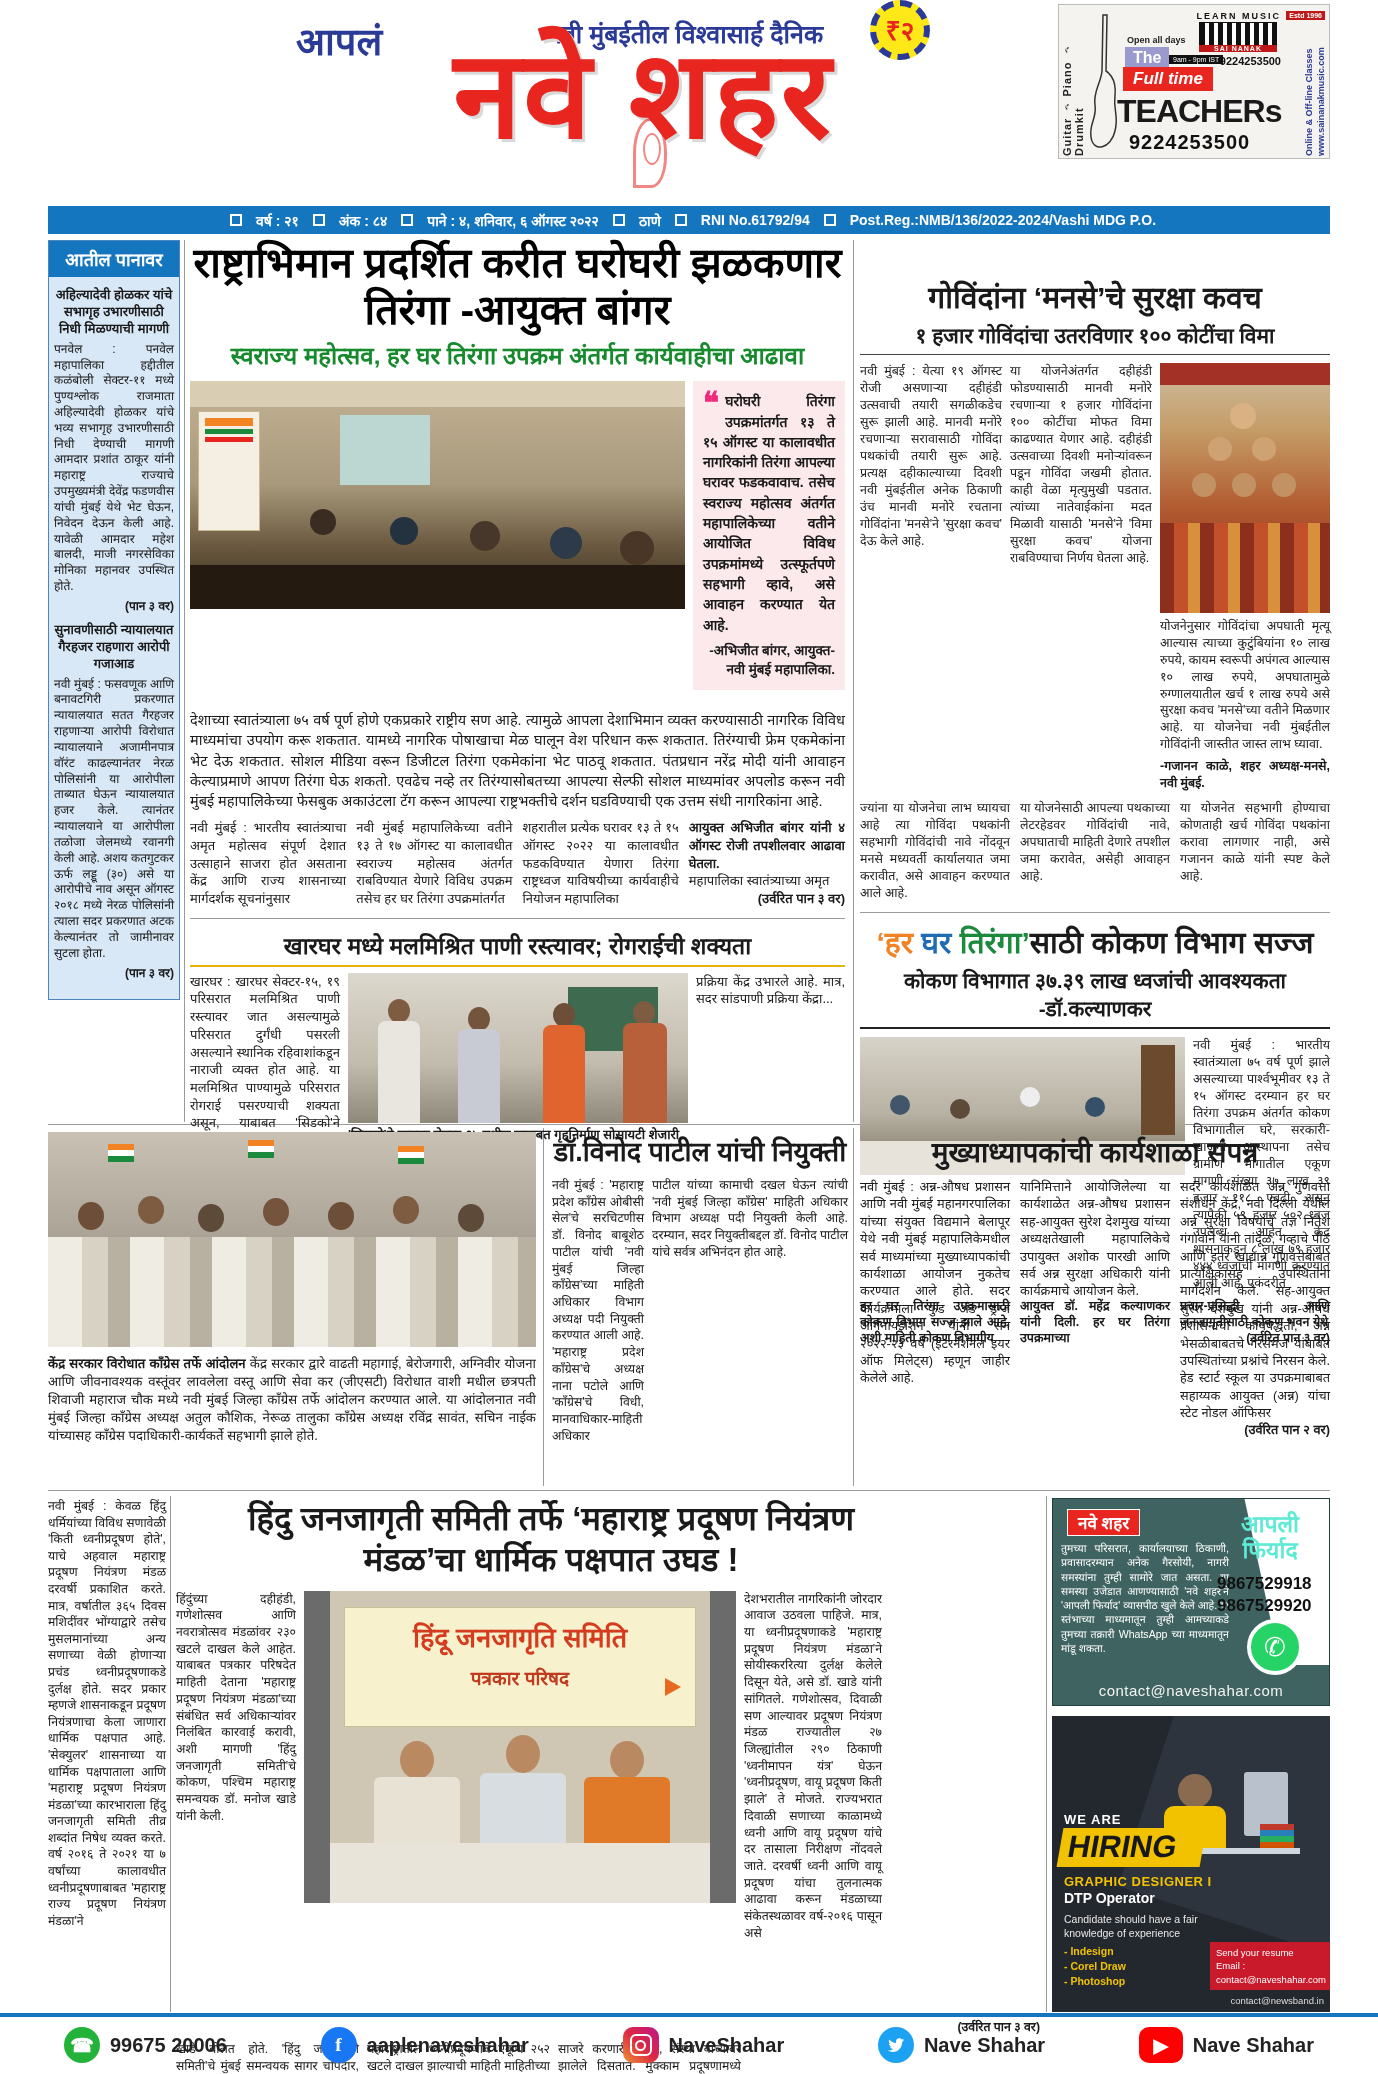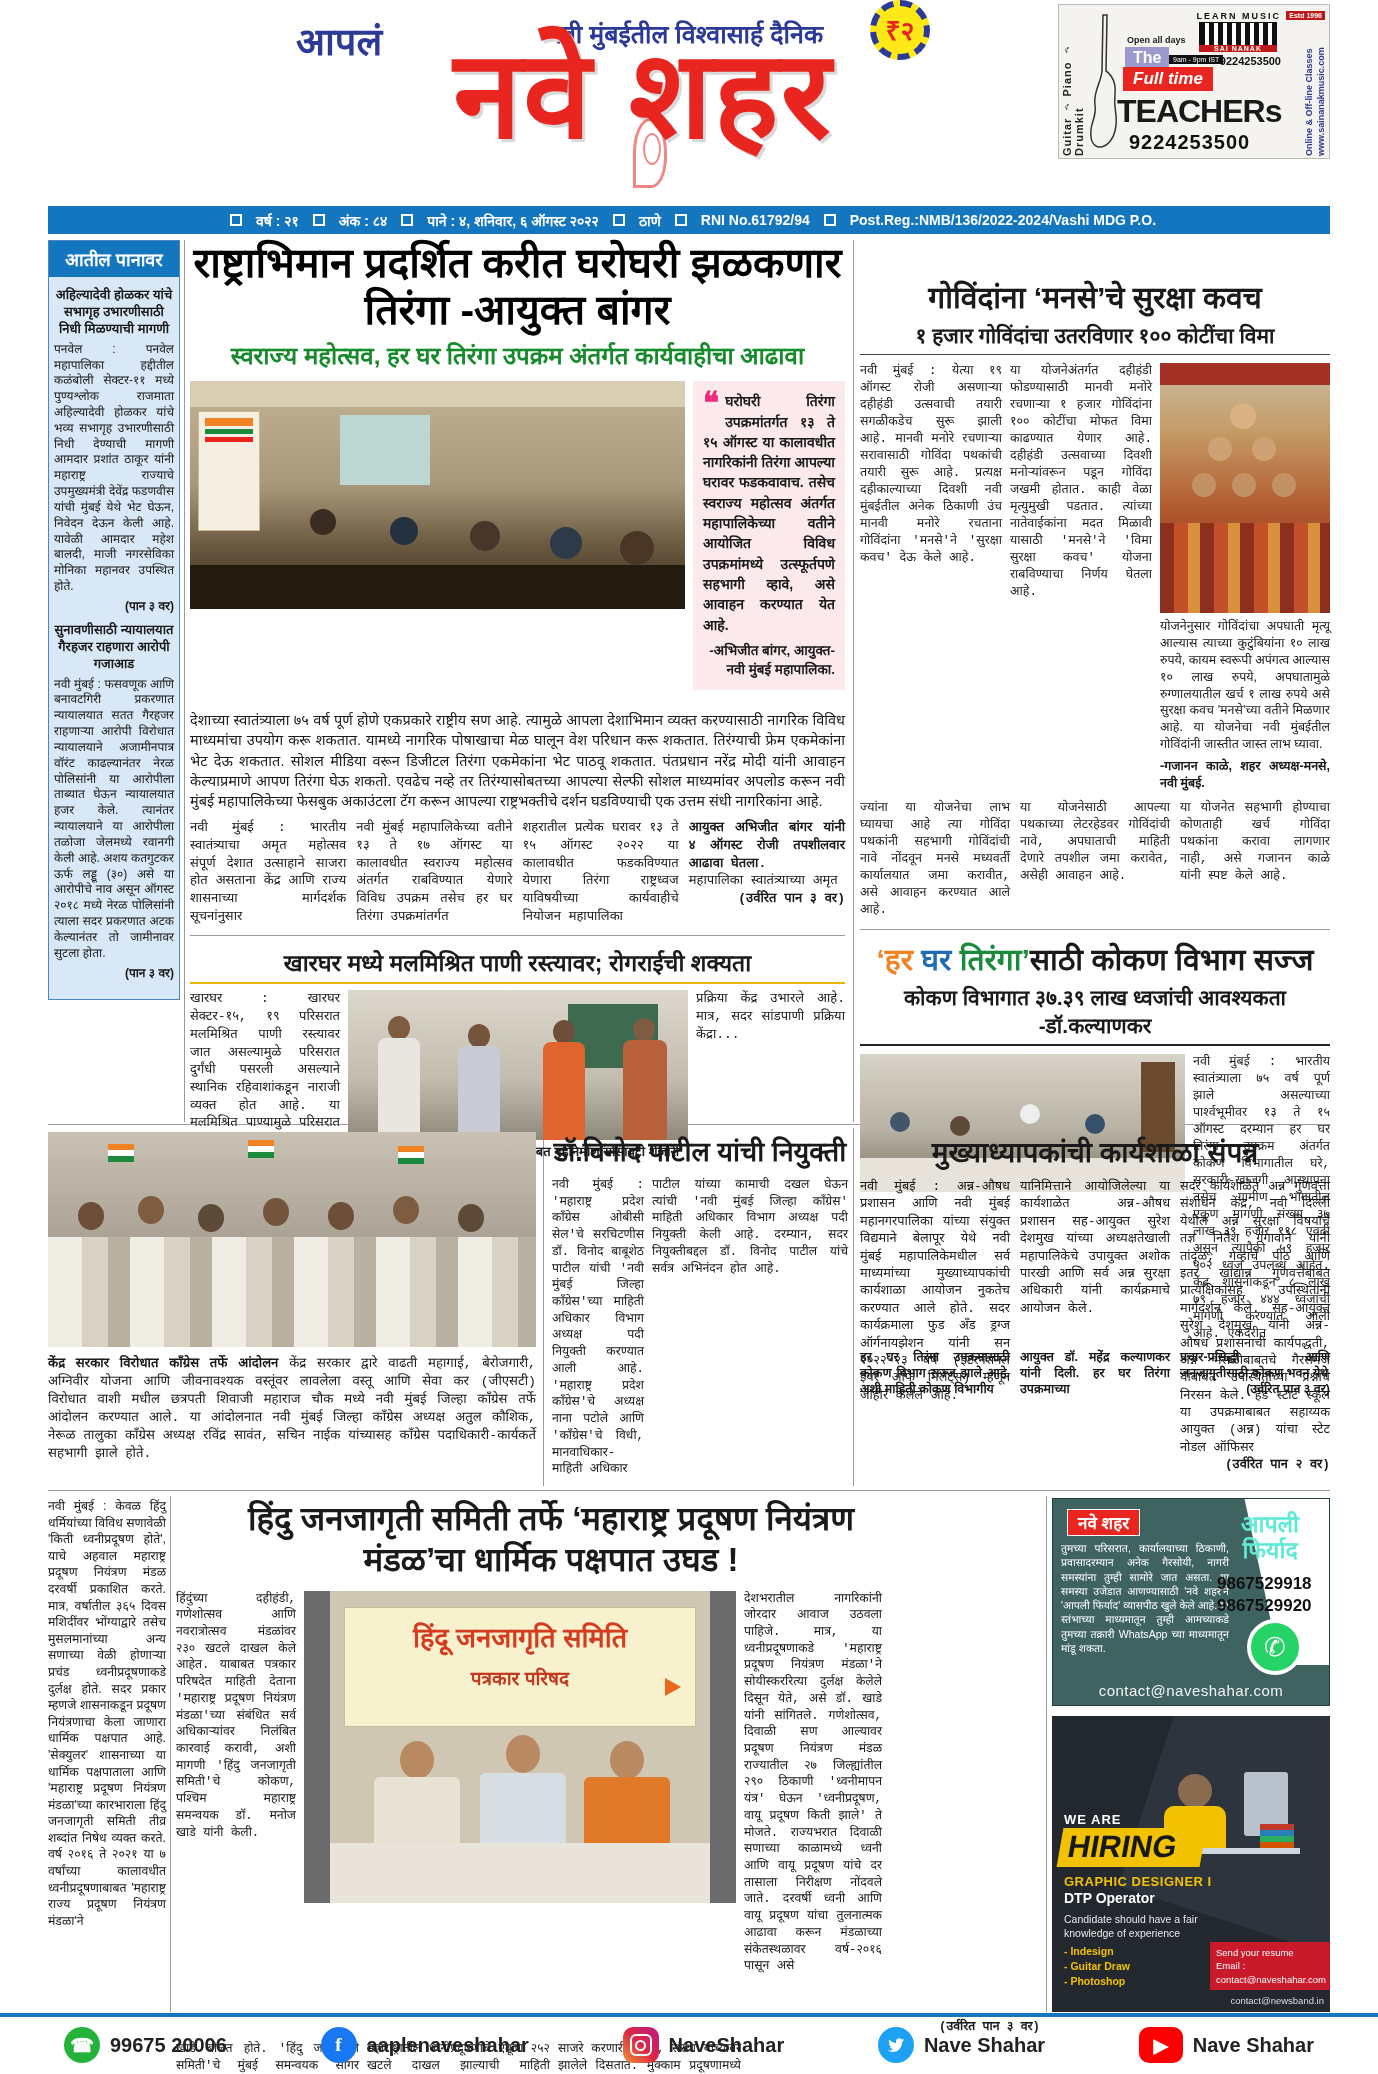--- a/index.html
+++ b/index.html
@@ -42,21 +42,21 @@
 
   
   .sidebar { position:absolute; left:48px; top:240px; width:132px; border:1px solid #4d86bd; }
   .sb-head { background:#1576c0; color:#fff; text-align:center; font-weight:bold; font-size:18px; padding:6px 2px; }
   .sb-body { background:#d9e8f6; padding:6px 5px 10px; }
   .sb-title { font-weight:bold; font-size:13px; text-align:center; line-height:1.3; margin:4px 0; }
   .sb-text { font-size:12px; line-height:1.32; text-align:justify; }
   .sb-jump { font-weight:bold; font-size:12px; text-align:right; margin:2px 0 8px; }
 
   
-  .small { font-size:13px; line-height:1.36; text-align:justify;font-family:Liberation Mono, monospace; }
+  .small { font-size:13px; line-height:1.36; text-align:justify; }
   .bold { font-weight:bold; }
   .jump { font-weight:bold; text-align:right; }
 
   
   .main-article { position:absolute; left:190px; top:240px; width:655px; }
   .h-main { font-size:41px; font-weight:900; text-align:center; line-height:1.15; color:#000; }
   .h-sub-green { margin-top:4px; font-size:24px; font-weight:bold; text-align:center; color:#168a2c; }
   .ma-row { display:flex; gap:8px; margin-top:10px; }
   .photo { position:relative; overflow:hidden; flex:none; }
   .quote-box { flex:1; background:#fbe9ec; padding:10px 10px; font-size:14px; font-weight:600; line-height:1.45; text-align:justify; }
@@ -434,21 +434,21 @@
     <div class="hi-person-body"></div>
     <div class="hi-books"></div>
     <div class="hi-desk"></div>
     <div class="hi-we">WE ARE</div>
     <div class="hi-hiring">HIRING</div>
     <div class="hi-role1">GRAPHIC DESIGNER I</div>
     <div class="hi-role2">DTP Operator</div>
     <div class="hi-desc">Candidate should have a fair knowledge of experience</div>
     <div class="hi-skills">
       <div>- Indesign</div>
-      <div>- Guitar Draw</div>
+      <div>- Corel Draw</div>
       <div>- Photoshop</div>
     </div>
     <div class="hi-resume">
       <div>Send your resume</div>
       <div>Email : contact@naveshahar.com</div>
     </div>
     <div class="hi-email2">contact@newsband.in</div>
   </div>
 
   <footer class="footer">

